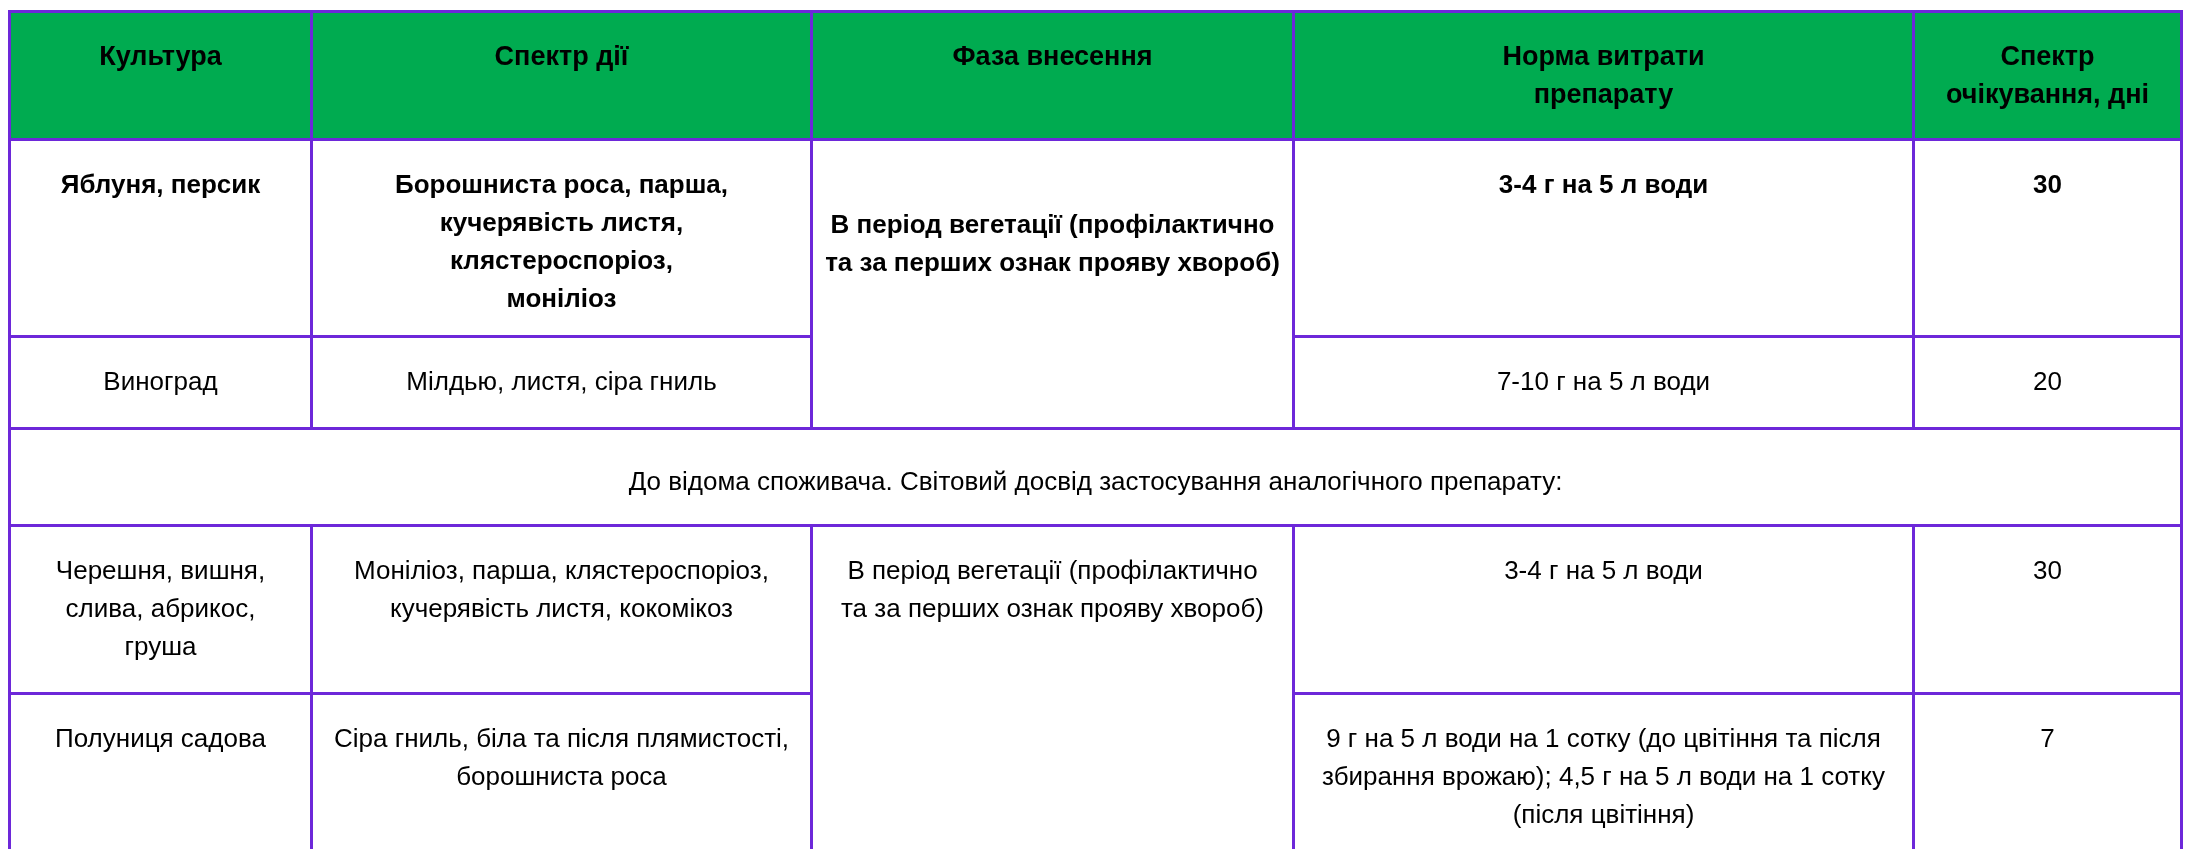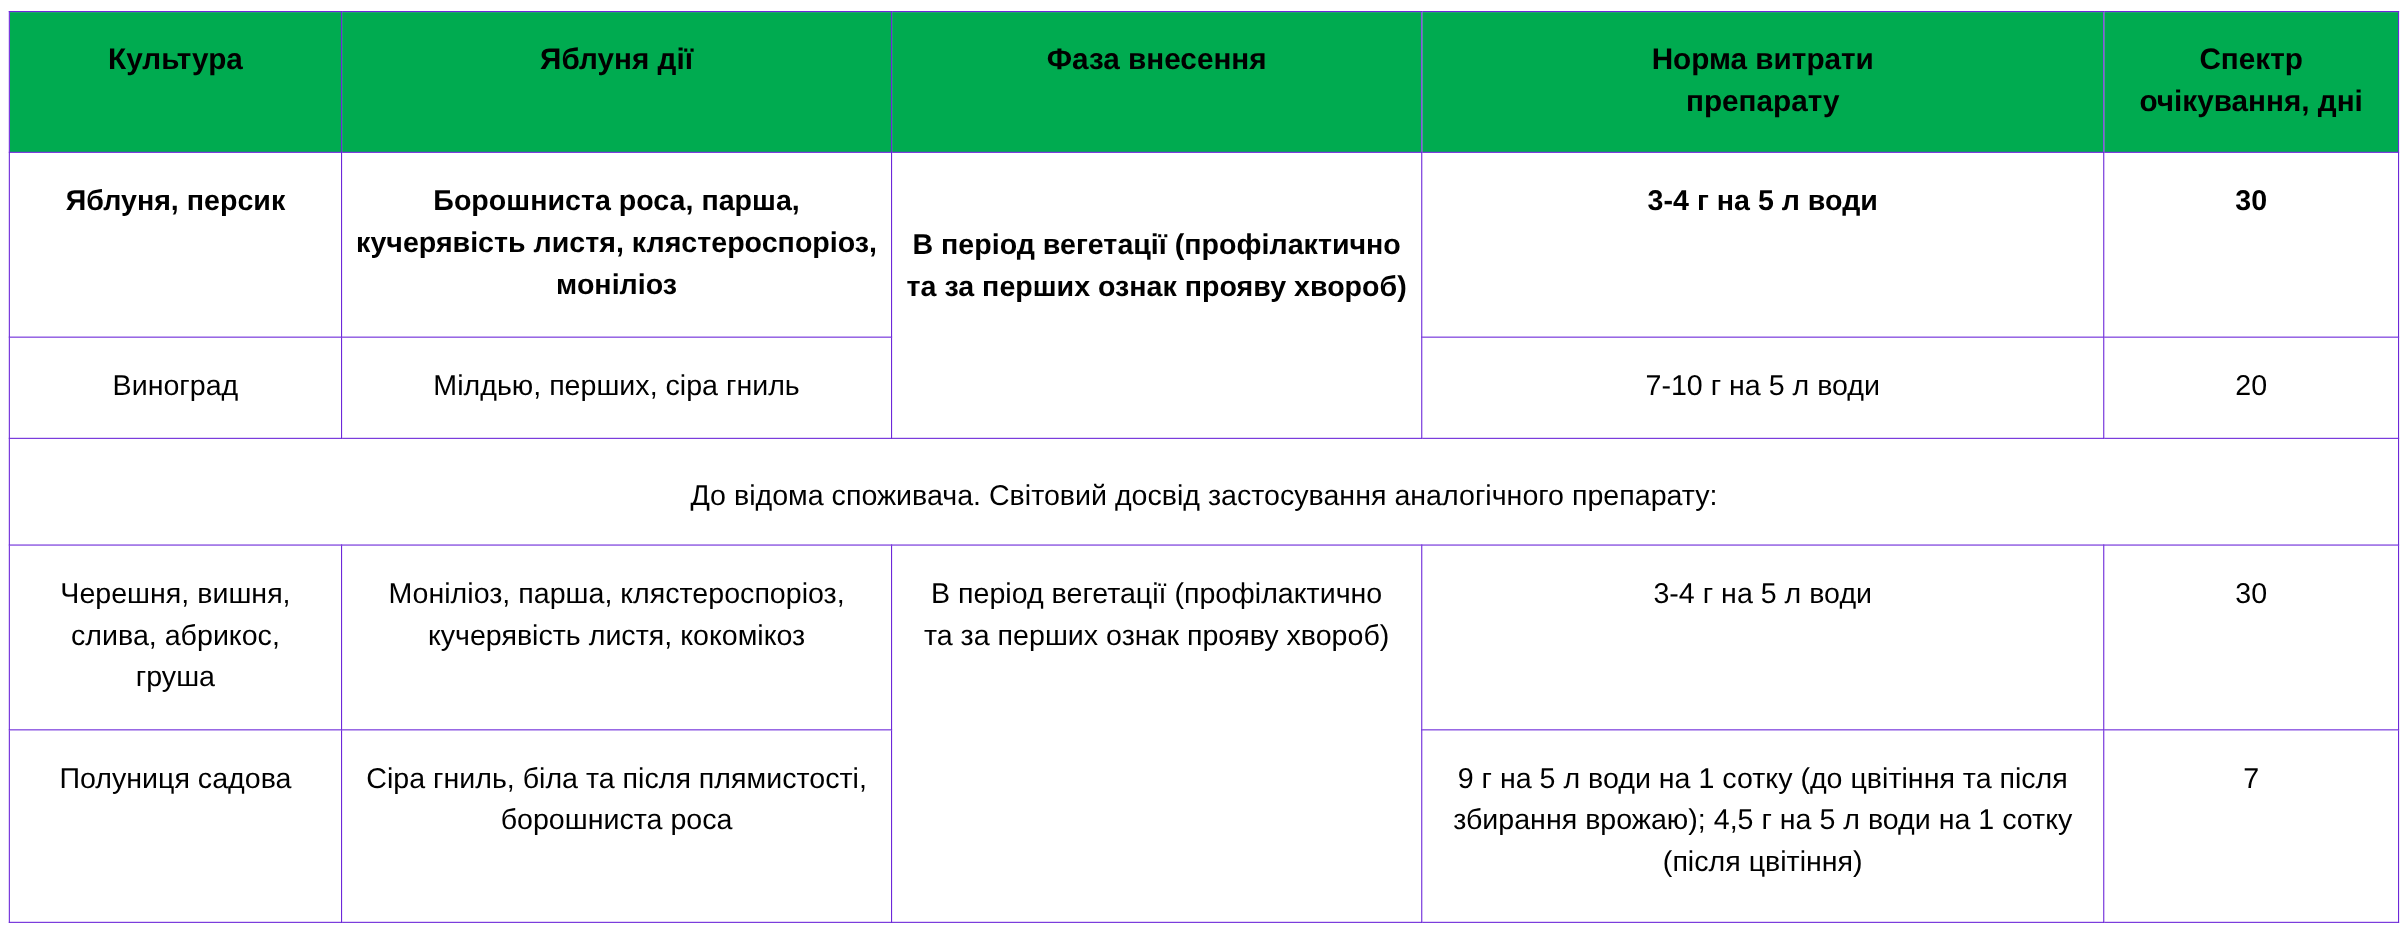--- a/index.html
+++ b/index.html
@@ -24,21 +24,21 @@
   col.c5 { width: 268px; }
 
   tr.header-row  { height: 128px; }
   tr.row-1       { height: 168px; font-weight: bold; }
   tr.row-2       { height: 92px; padding-left: 24px;  }
   tr.notice-row  { height: 97px;  }
   tr.row-3       { height: 168px; }
   tr.row-4       { height: 175px; }
 
   th, td {
-    border: 1px solid #6d28d9;
+    border: 3px solid #6d28d9;
     vertical-align: top;
     text-align: center;
     font-size: 26px;
     line-height: 38px;
     padding: 24px 12px 18px 12px;
     white-space: pre-line;
     overflow: hidden;
   }
   th {
     background: #00ab50;
@@ -57,42 +57,42 @@
     <col class="c1">
       <col class="c2">
       <col class="c3">
       <col class="c4">
       <col class="c5">
   </colgroup>
 
   <tbody>
       <tr class="header-row">
     <th>Культура</th>
-    <th>Яблуня дії</th>
+    <th>Спектр дії</th>
     <th>Фаза внесення</th>
     <th>Норма витрати
 препарату</th>
     <th>Спектр
 очікування, дні</th>
   </tr>
 
   <tr class="row-1">
     <td>Яблуня, персик</td>
     <td>Борошниста роса, парша,
 кучерявість листя, клястероспоріоз,
 моніліоз</td>
     <td class="phase-upper" rowspan="2">В період вегетації (профілактично
 та за перших ознак прояву хвороб)</td>
     <td>3-4 г на 5 л води</td>
     <td>30</td>
   </tr>
 
   <tr class="row-2">
     <td>Виноград</td>
-    <td>Мілдью, перших, сіра гниль</td>
+    <td>Мілдью, листя, сіра гниль</td>
     <td>7-10 г на 5 л води</td>
     <td>20</td>
   </tr>
 
   <tr class="notice-row">
     <td class="notice-cell" colspan="5">До відома споживача. Світовий досвід застосування аналогічного препарату:</td>
   </tr>
 
   <tr class="row-3">
     <td>Черешня, вишня,

